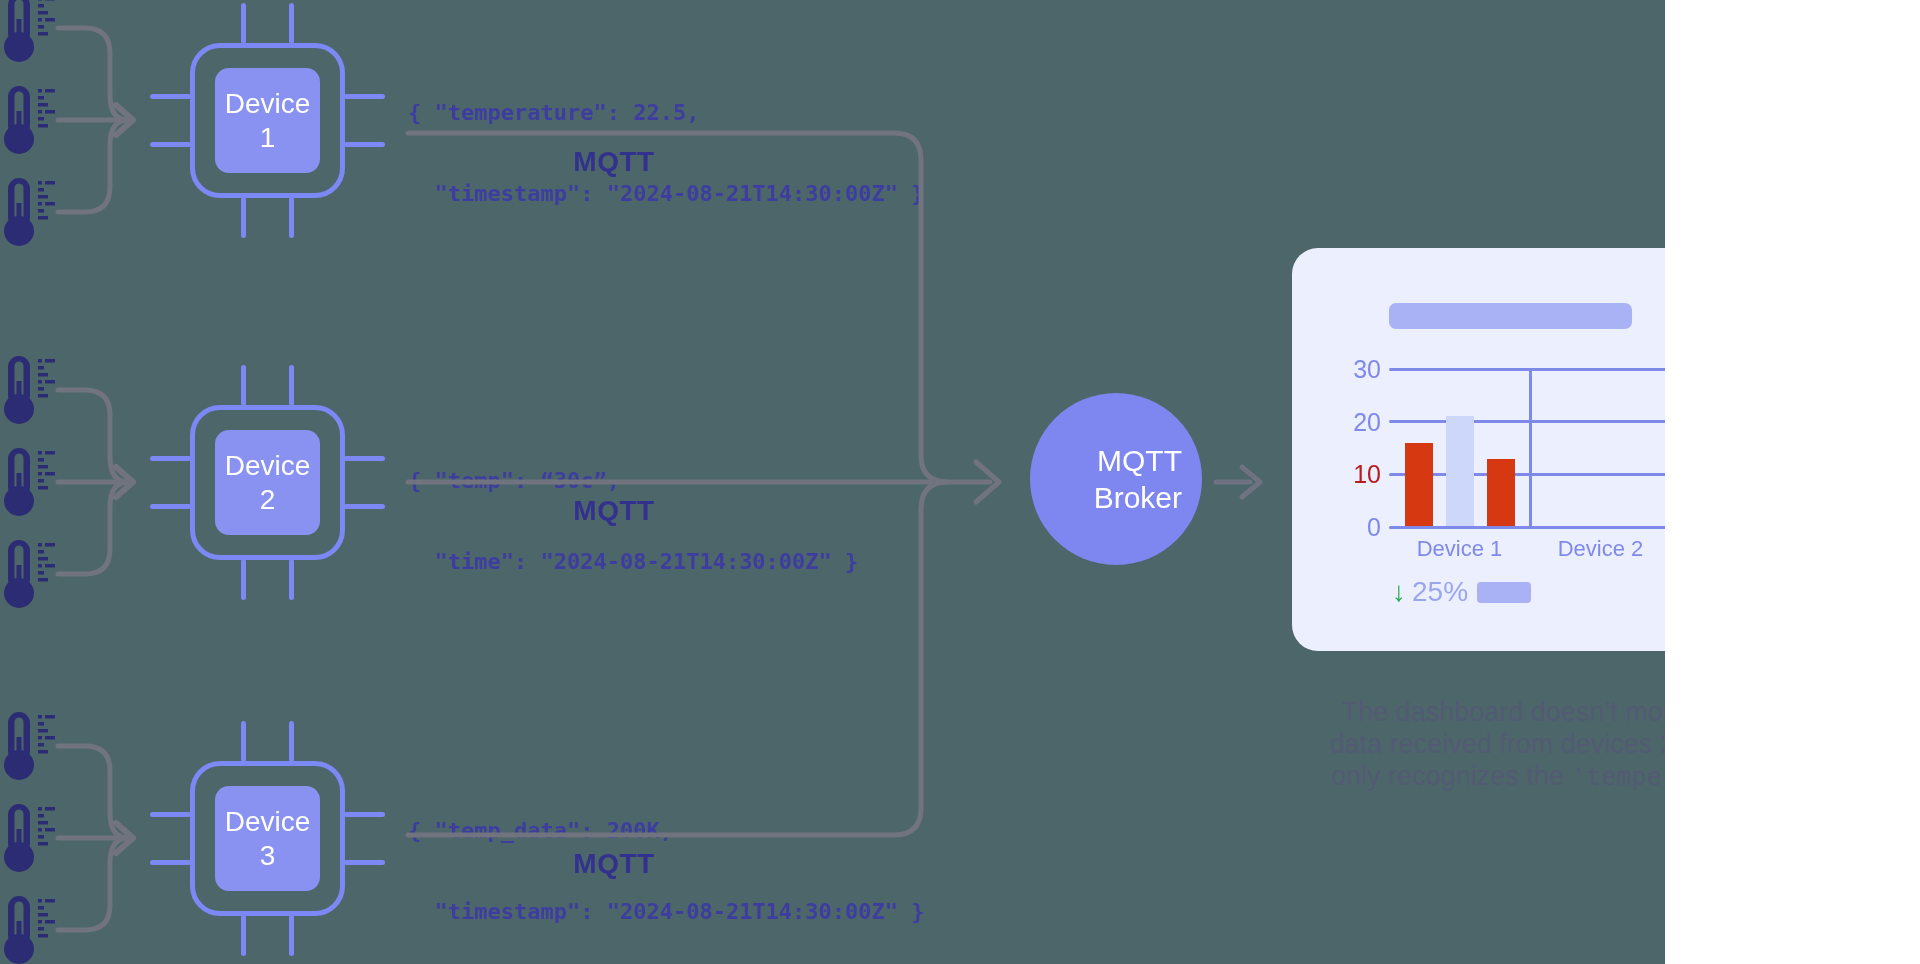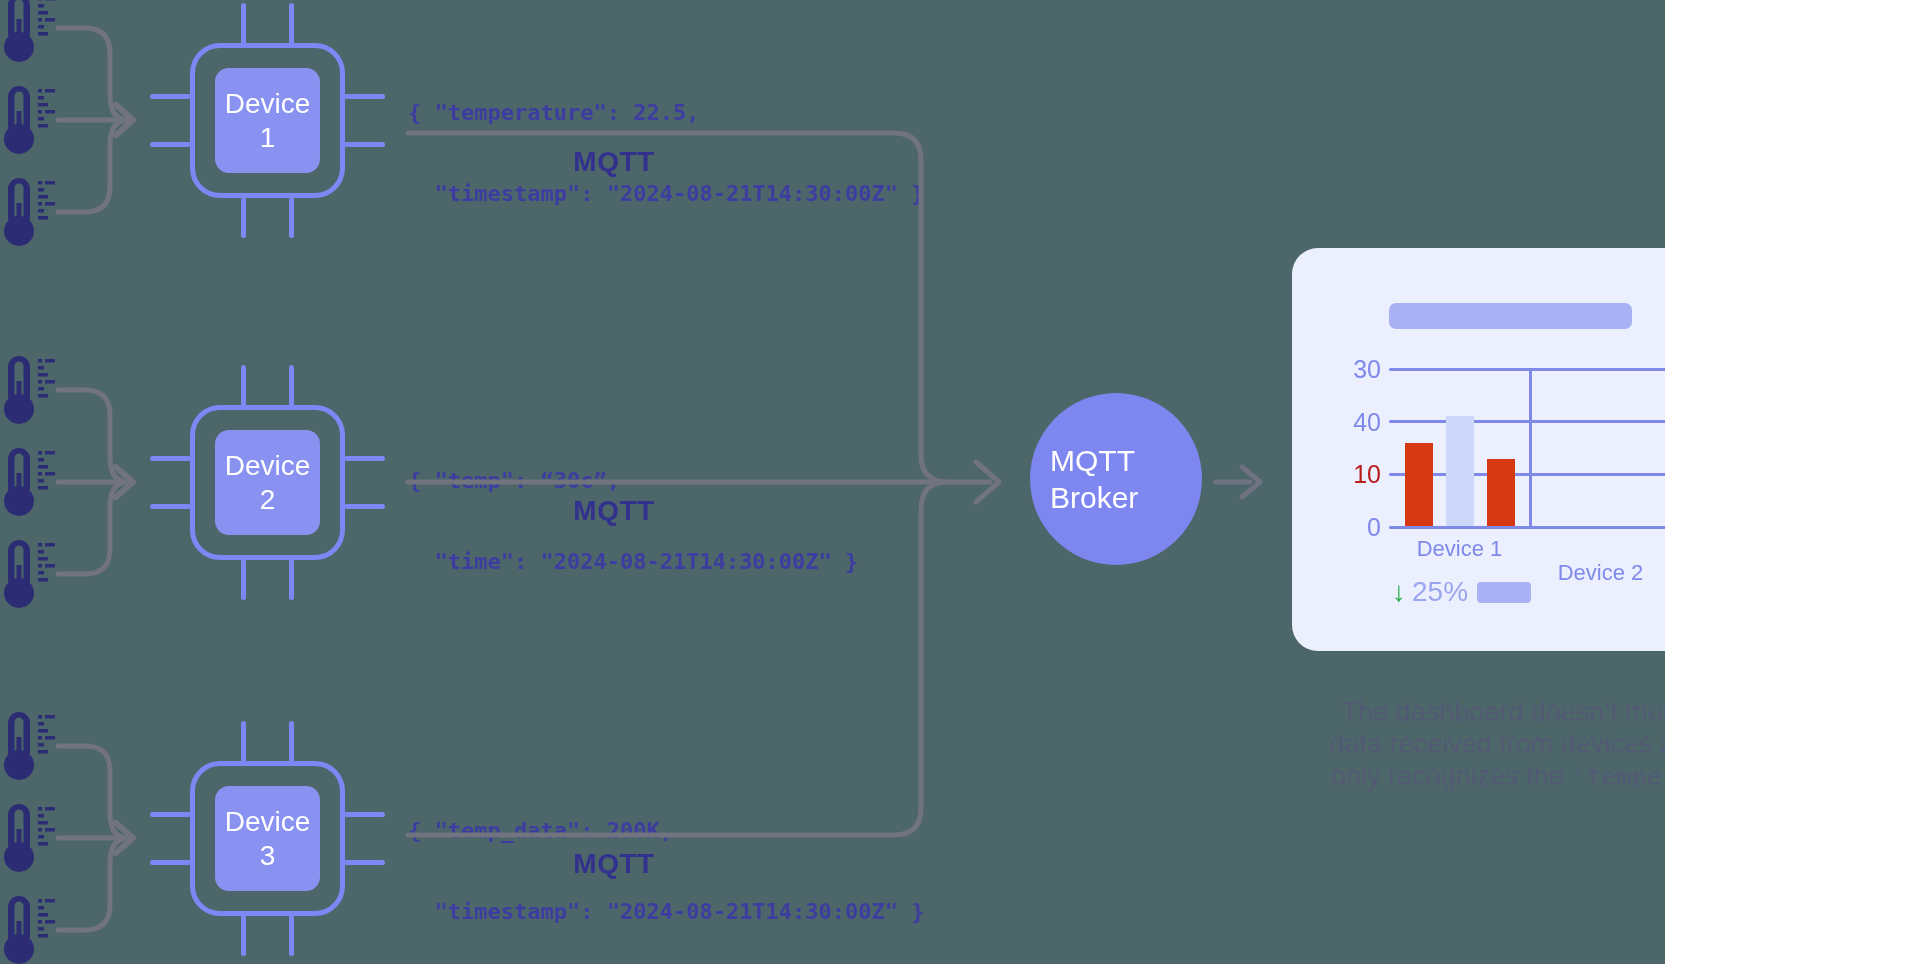--- a/index.html
+++ b/index.html
@@ -25,21 +25,21 @@
     font-family:"DejaVu Sans Mono", monospace;font-weight:bold;
     font-size:22px;line-height:27px;color:#3d3da1;}
 
   
   .mqtt-label{position:absolute;left:402px;width:424px;text-align:center;
     font-size:28px;font-weight:bold;color:#32328e;letter-spacing:.5px;}
 
   
   .broker{position:absolute;left:1030px;top:393px;width:172px;height:172px;
     border-radius:50%;background:#7e87ef;display:flex;align-items:center;justify-content:center;}
-  .broker span{display:block;width:132px;text-align:left;color:#ffffff;font-size:30px;line-height:37px;}
+  .broker span{display:block;width:132px;text-align:right;color:#ffffff;font-size:30px;line-height:37px;}
 
   
   .card{position:absolute;left:1292px;top:248px;width:626px;height:403px;
     background:#eceffe;border-radius:26px;}
   .title-bar{position:absolute;left:97px;top:55px;width:243px;height:26px;
     background:#a9b2f4;border-radius:7px;}
   .chart{position:absolute;left:0;top:0;width:626px;height:403px;}
   .gl-h{position:absolute;height:3px;border-radius:2px;}
   .gl-v{position:absolute;width:3px;}
   .ytick{position:absolute;width:50px;text-align:right;font-size:25px;line-height:28px;}
@@ -209,24 +209,24 @@
         <div class="gl-h" style="left: 97px; top: 172.167px; width: 423px; background: rgb(126, 137, 233);"></div>
         <div class="gl-h" style="left: 97px; top: 119.5px; width: 423px; background: rgb(126, 137, 233);"></div>
         <div class="gl-v" style="left: 236.5px; top: 121px; height: 158px; background: rgb(126, 137, 233);"></div>
         <div class="gl-v" style="left: 377.5px; top: 121px; height: 158px; background: rgb(126, 137, 233);"></div>
         <div class="bar" style="left: 112.5px; top: 194.733px; width: 28px; height: 84.2667px; background: rgb(214, 57, 18);"></div>
         <div class="bar" style="left: 153.5px; top: 168.4px; width: 28px; height: 110.6px; background: rgb(205, 215, 249);"></div>
         <div class="bar" style="left: 194.5px; top: 210.533px; width: 28px; height: 68.4667px; background: rgb(214, 57, 18);"></div>
         <div class="gl-h" style="left: 97px; top: 277.5px; width: 423px; background: rgb(126, 137, 233);"></div>
         <div class="ytick" style="left: 39px; top: 265px; color: rgb(126, 137, 233);">0</div>
         <div class="ytick" style="left: 39px; top: 212.333px; color: #b91c1c;">10</div>
-        <div class="ytick" style="left: 39px; top: 159.667px; color: rgb(126, 137, 233);">40</div>
+        <div class="ytick" style="left: 39px; top: 159.667px; color: rgb(126, 137, 233);">20</div>
         <div class="ytick" style="left: 39px; top: 107px; color: rgb(126, 137, 233);">30</div>
         <div class="xlabel" style="left: 97px; top: 288px; width: 141px; color: rgb(126, 137, 233);">Device 1</div>
-        <div class="xlabel" style="left: 238px; top: 288px; width: 141px; color: rgb(126, 137, 233); margin-top: 24px;">Device 2</div>
+        <div class="xlabel" style="left: 238px; top: 288px; width: 141px; color: rgb(126, 137, 233);">Device 2</div>
         <div class="xlabel" style="left: 379px; top: 288px; width: 141px; color: rgb(126, 137, 233);">Device 3</div>
       </div>
     <div class="kpi">
       <span class="arrow">↓</span>
       <span class="val">25%</span>
       <span class="pill"></span>
     </div>
   </div>
 
   <div class="caption">

